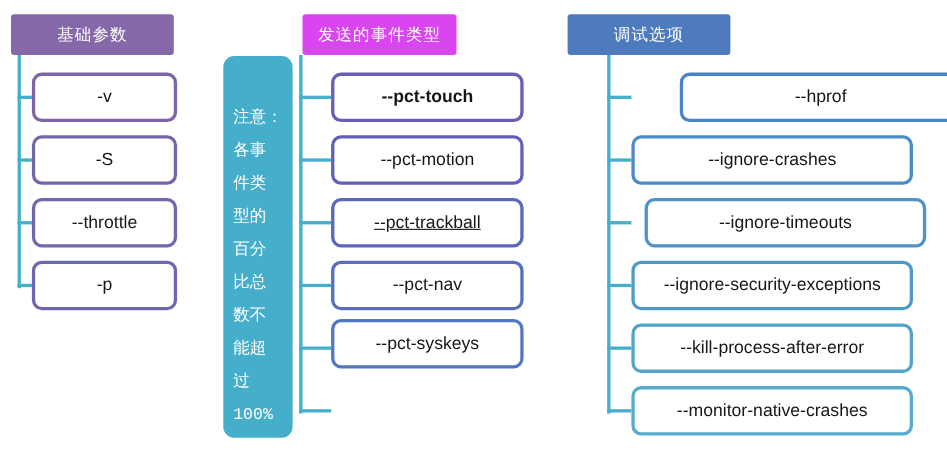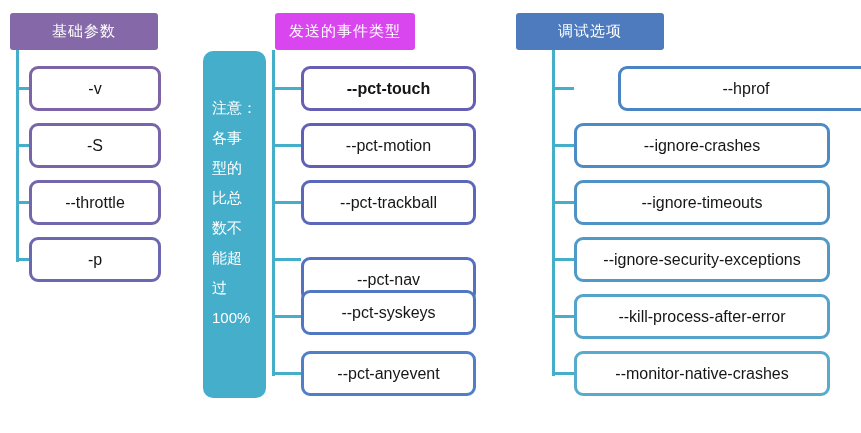--- a/index.html
+++ b/index.html
@@ -62,20 +62,21 @@
     position: absolute;
     left: 203px;
     top: 51px;
     width: 63px;
     height: 347px;
     border-radius: 10px;
     color: #ffffff;
     font-size: 15px;
     padding: 42px 4px 0 9px;
     line-height: 30px;
+    font-family: Liberation Mono, monospace;
   }
   .note .nline { white-space: nowrap; }
 </style>
 </head>
 <body>
 
 <div class="canvas">
 
   <div class="hdr t1" style="background: rgb(132, 104, 168); text-align: right;">基础参数</div>
   <div class="vline t1" style="background: rgb(69, 175, 203);"></div>
@@ -86,55 +87,56 @@
   <div class="stub t1" style="top: 258px; background: rgb(69, 175, 203);"></div>
 
   <div class="item t1" style="top: 66px; border-color: rgb(124, 100, 167);">-v</div>
   <div class="item t1" style="top: 123px; border-color: rgb(119, 101, 169);">-S</div>
   <div class="item t1" style="top: 180px; border-color: rgb(114, 102, 172);">--throttle</div>
   <div class="item t1" style="top: 237px; border-color: rgb(109, 103, 175);">-p</div>
 
   <div class="note" style="background: rgb(69, 174, 202);">
     <div class="nline">注意：</div>
     <div class="nline">各事</div>
+    <div class="nline">件类</div>
     <div class="nline">型的</div>
+    <div class="nline">百分</div>
     <div class="nline">比总</div>
     <div class="nline">数不</div>
     <div class="nline">能超</div>
     <div class="nline">过</div>
     <div class="nline">100%</div>
   </div>
 
   <div class="hdr t2" style="background: #d946ef; margin-left: 12px;">发送的事件类型</div>
   <div class="vline t2" style="background: rgb(69, 175, 203);"></div>
 
   <div class="stub t2" style="top: 87px; background: rgb(69, 175, 203);"></div>
   <div class="stub t2" style="top: 144px; background: rgb(69, 175, 203);"></div>
   <div class="stub t2" style="top: 201px; background: rgb(69, 175, 203);"></div>
   <div class="stub t2" style="top: 258px; background: rgb(69, 175, 203);"></div>
   <div class="stub t2" style="top: 315px; background: rgb(69, 175, 203);"></div>
   <div class="stub t2" style="top: 372px; background: rgb(69, 175, 203);"></div>
 
   <div class="item t2" style="top: 66px; border-color: rgb(102, 95, 179); font-weight: bold;">--pct-touch</div>
   <div class="item t2" style="top: 123px; border-color: rgb(96, 97, 182);">--pct-motion</div>
-  <div class="item t2" style="top: 180px; border-color: rgb(91, 104, 186);">--pct-trackball</div>
-  <div class="item t2" style="top: 237px; border-color: rgb(86, 111, 190); margin-top: 20px;">--pct-nav</div>
+  <div class="item t2" style="top: 180px; border-color: rgb(91, 104, 186); text-decoration: underline;">--pct-trackball</div>
+  <div class="item t2" style="top: 237px; border-color: rgb(86, 111, 190);">--pct-nav</div>
   <div class="item t2" style="top: 290px; border-color: rgb(82, 119, 194);">--pct-syskeys</div>
-  <div class="item t2" style="top: 351px; border-color: rgb(79, 127, 198);">--pct-anyevent</div>
 
   <div class="hdr t3" style="background: rgb(78, 123, 190);">调试选项</div>
   <div class="vline t3" style="background: rgb(69, 175, 203);"></div>
 
   <div class="stub t3" style="top: 87px; background: rgb(69, 175, 203);"></div>
   <div class="stub t3" style="top: 144px; background: rgb(69, 175, 203);"></div>
   <div class="stub t3" style="top: 201px; background: rgb(69, 175, 203);"></div>
   <div class="stub t3" style="top: 258px; background: rgb(69, 175, 203);"></div>
   <div class="stub t3" style="top: 315px; background: rgb(69, 175, 203);"></div>
   <div class="stub t3" style="top: 372px; background: rgb(69, 175, 203);"></div>
 
   <div class="item t3" style="top: 66px; border-color: rgb(75, 132, 195); margin-left: 44px;">--hprof</div>
   <div class="item t3" style="top: 123px; border-color: rgb(76, 139, 197);">--ignore-crashes</div>
-  <div class="item t3" style="top: 180px; border-color: rgb(78, 146, 198);">--ignore-timeouts</div>
+  <div class="item t3" style="top: 180px; border-color: rgb(78, 146, 198); margin-left: 12px;">--ignore-timeouts</div>
   <div class="item t3" style="top: 237px; border-color: rgb(80, 154, 200);">--ignore-security-exceptions</div>
   <div class="item t3" style="top: 294px; border-color: rgb(83, 163, 202);">--kill-process-after-error</div>
   <div class="item t3" style="top: 351px; border-color: rgb(87, 171, 204);">--monitor-native-crashes</div>
 
 </div>
 
 </body></html>

